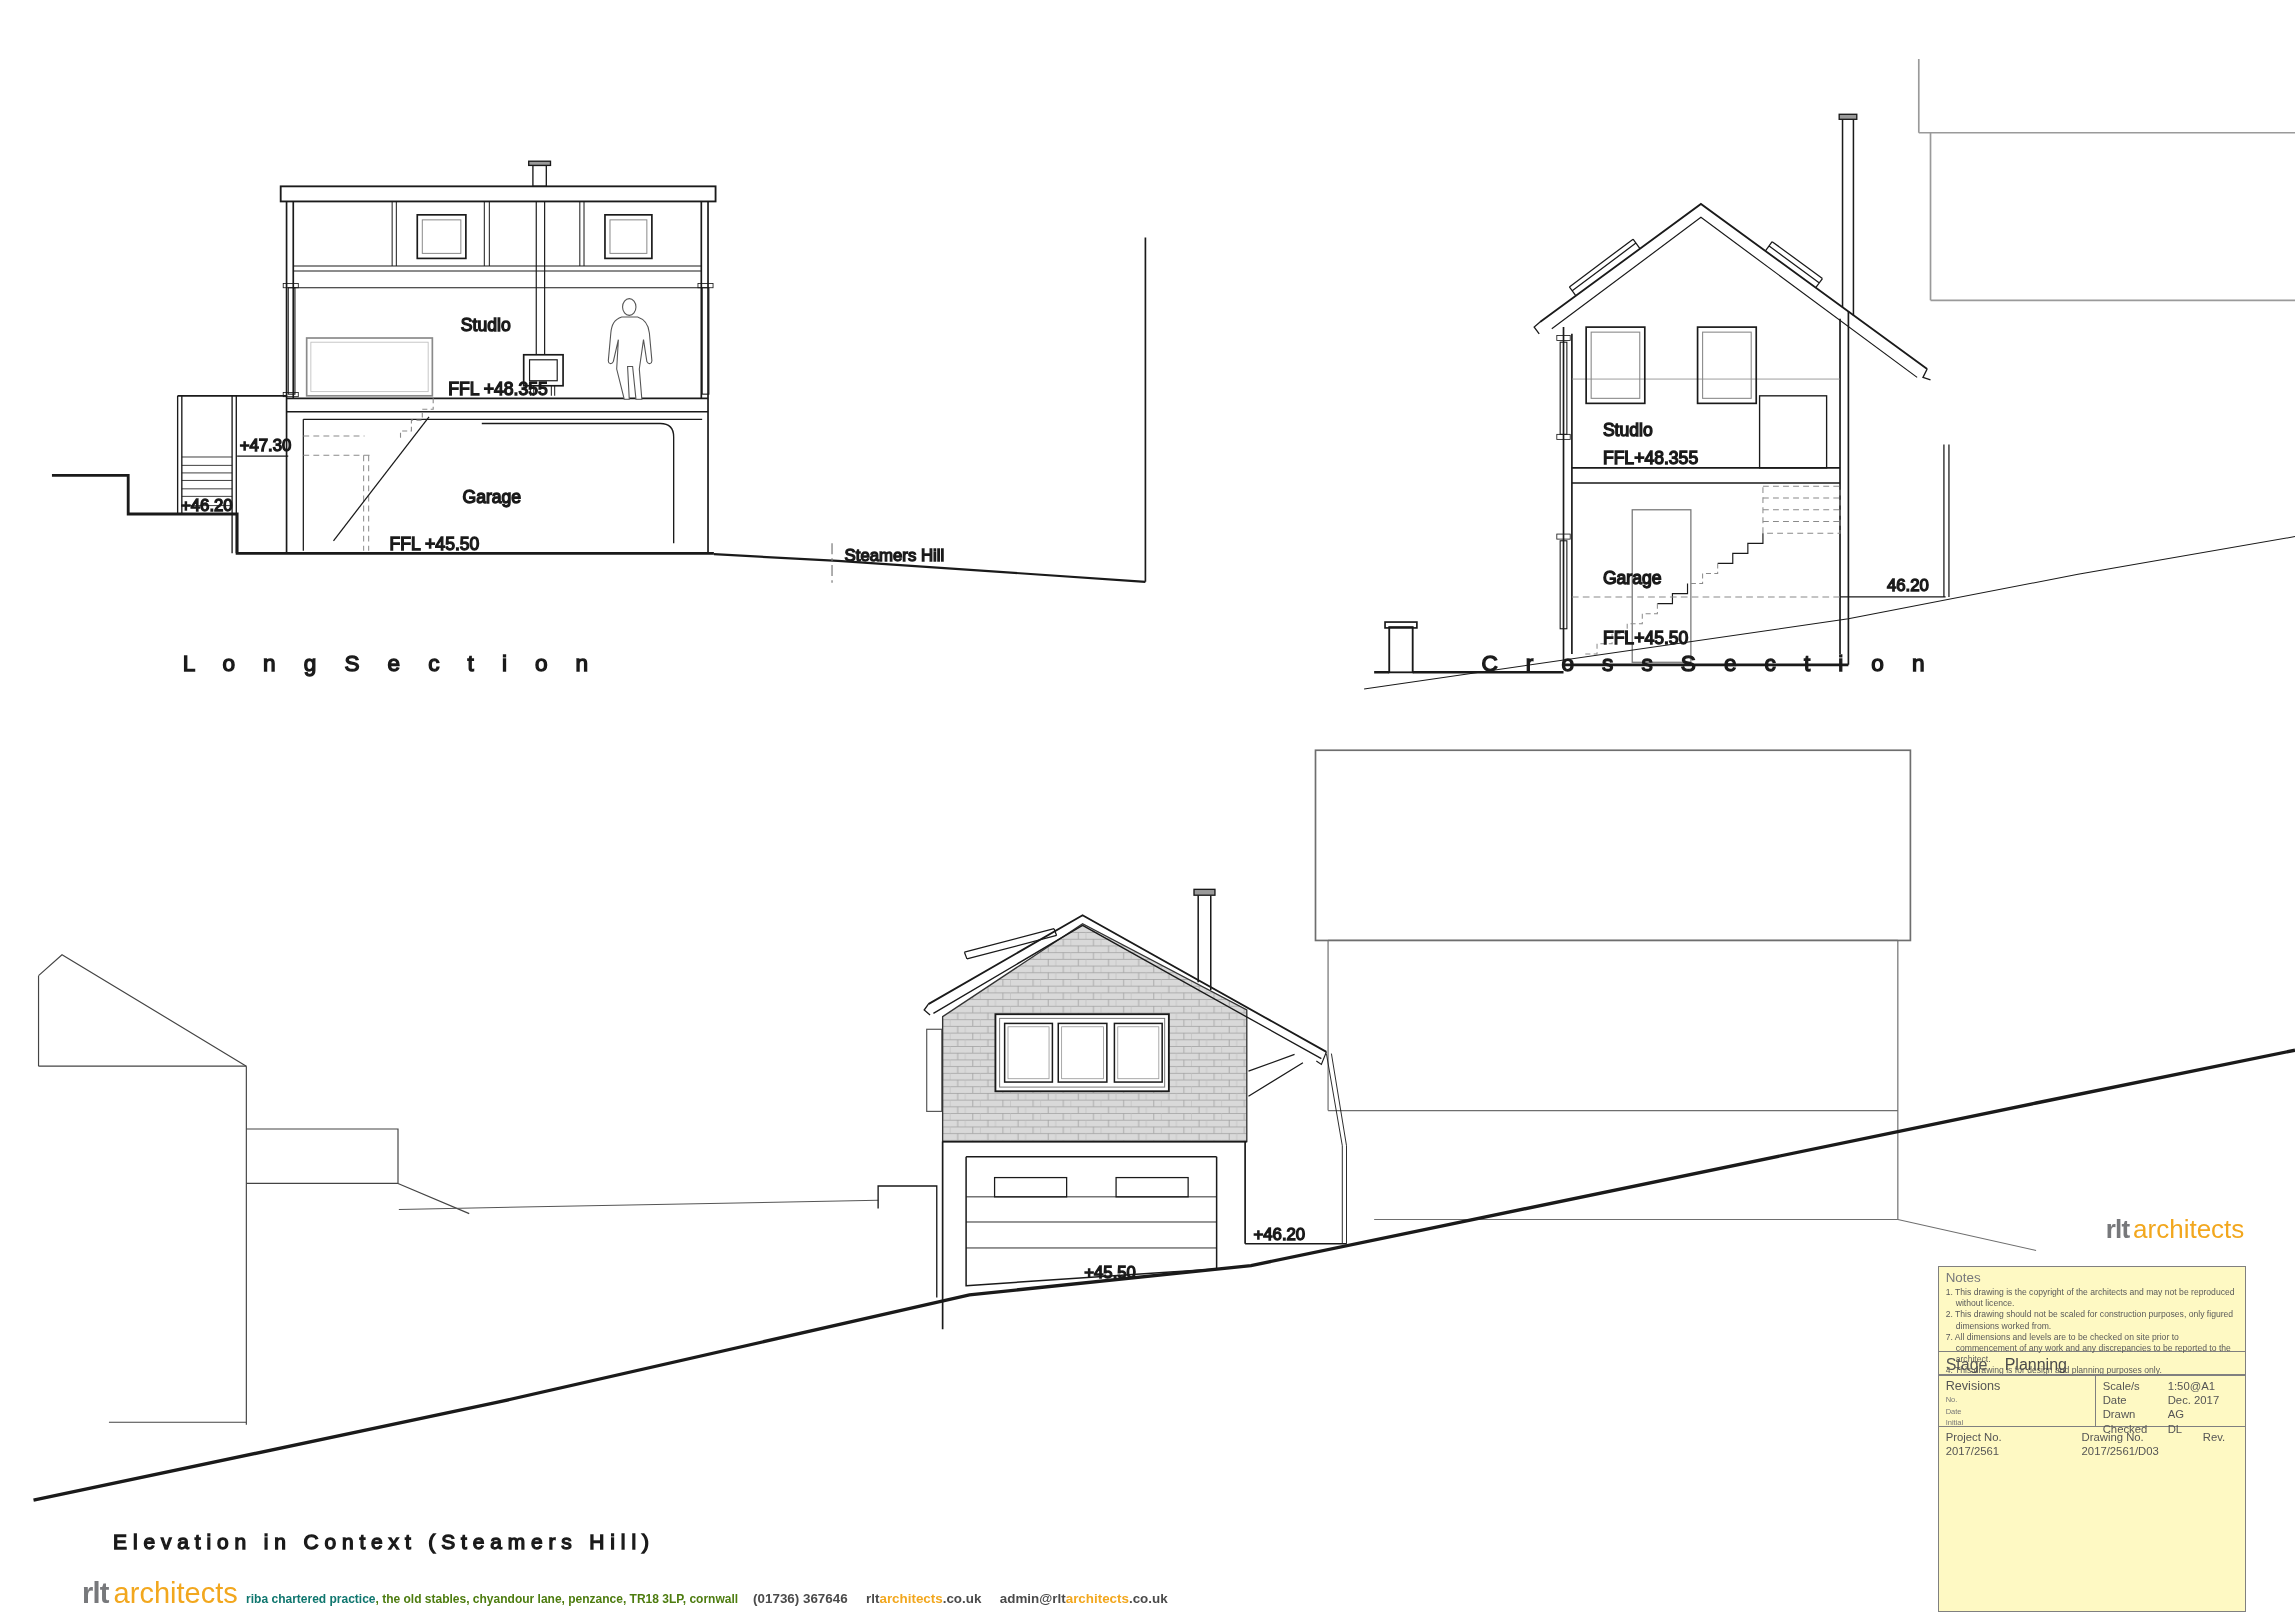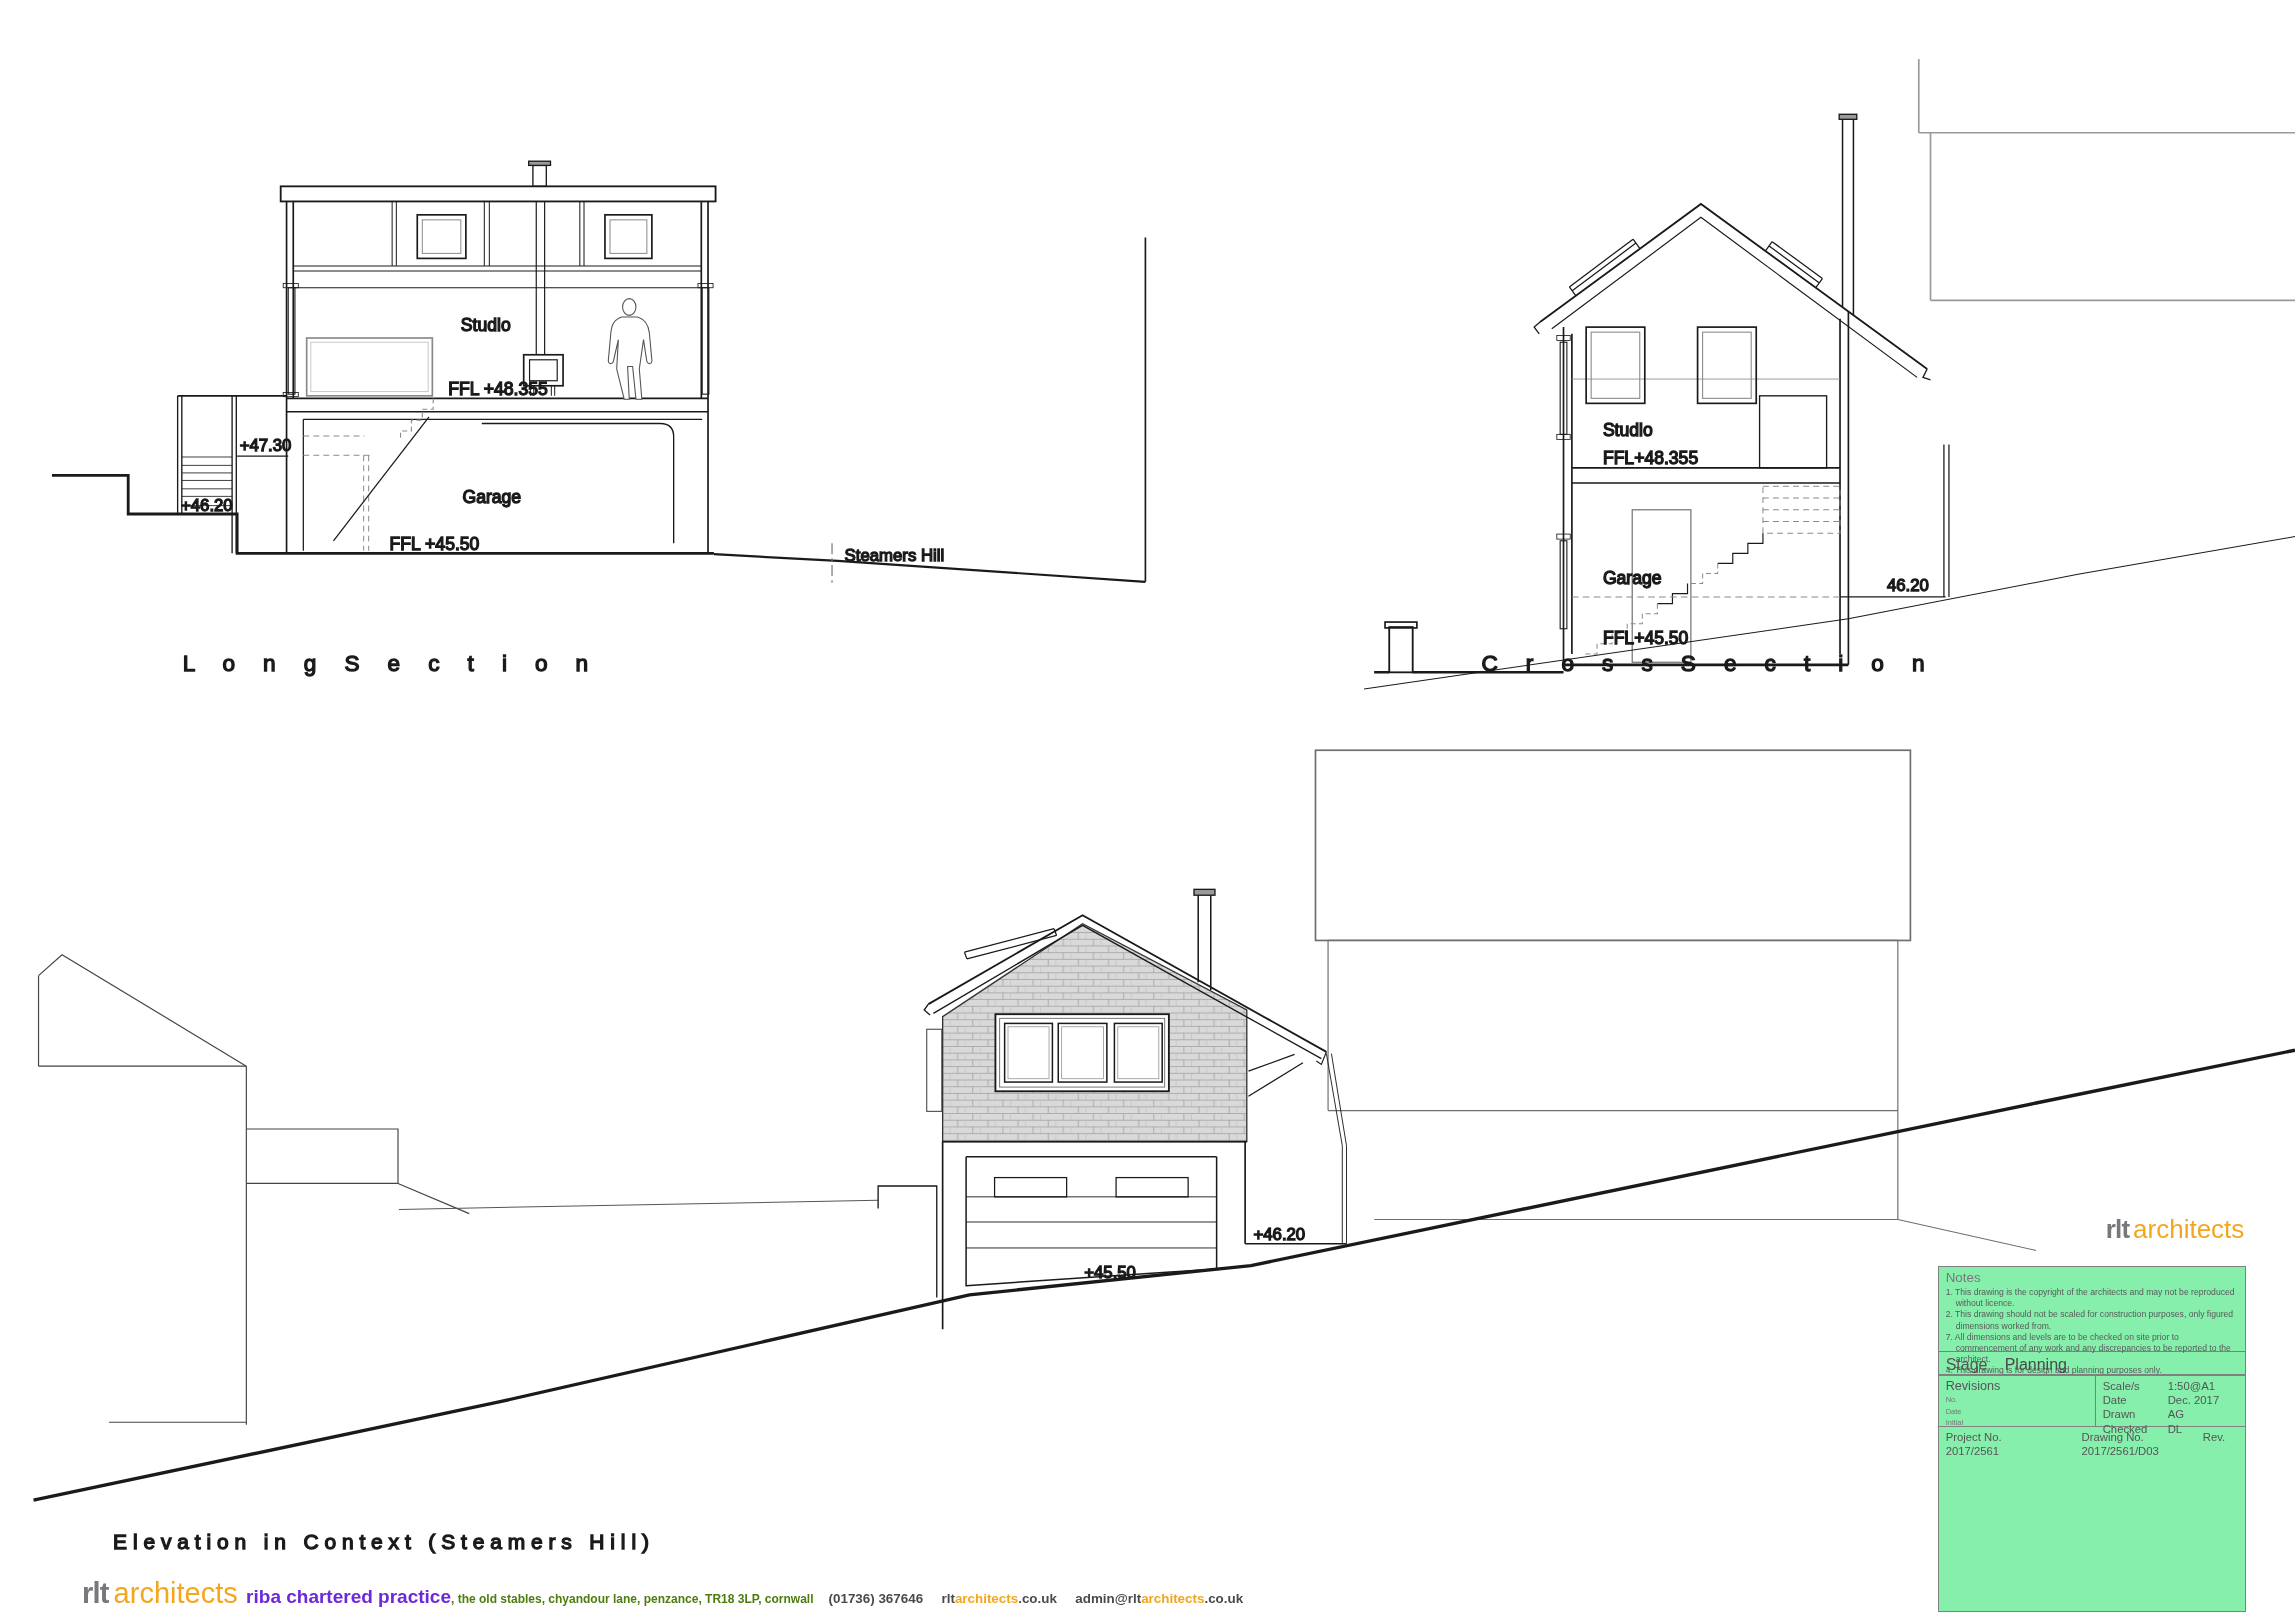--- a/index.html
+++ b/index.html
@@ -9,21 +9,21 @@
   svg .lbl{font-size:21px;}
   svg .lbl-sm{font-size:20px;}
   svg .title-t{font-size:27px;letter-spacing:13px;}
   svg .title-e{font-size:25px;letter-spacing:7px;}
 
   
   .tb{position:absolute;left:1938px;top:1217px;width:308px;}
   .tb-logo{text-align:right;padding-right:1.7px;white-space:nowrap;line-height:25px;margin-bottom:20px;}
   .tb-logo .rlt{font-size:26px;font-weight:bold;color:#77787B;letter-spacing:-0.8px;}
   .tb-logo .arch{font-size:26px;font-weight:300;color:#F2A71E;letter-spacing:0px;}
-  .tb-box{border:1.7px solid #808080;height:346px;box-sizing:border-box;display:flex;flex-direction:column;background:#86efac;}
+  .tb-box{border:1.7px solid #808080;height:346px;box-sizing:border-box;display:flex;flex-direction:column;background:#fef9c3;}
   .tb-notes{border-bottom:1.7px solid #808080;padding:3.4px 6.7px 1.7px 6.7px;height:85px;box-sizing:border-box;}
   .tb-notes .h{font-size:13.4px;color:#77787B;margin-bottom:1.7px;}
   .tb-note{font-size:8.6px;color:#5a5a5a;line-height:1.3;padding-left:10px;text-indent:-10px;}
   .tb-row{border-bottom:1.7px solid #808080;padding:4.2px 6.7px;height:22.6px;box-sizing:border-box;display:flex;}
   .tb-cpt{flex:1;padding:6.7px 6.7px;display:flex;flex-direction:column;gap:9.2px;}
   .fl{display:flex;font-size:16px;color:#555;}
   .fl .l{width:59px;flex:none;}
   .fl .v{color:#4a4a4a;}
   .tb-rev{border-top:1.7px solid #808080;border-bottom:1.7px solid #808080;height:52px;box-sizing:border-box;display:flex;}
   .tb-rev .left{flex:1;border-right:1.7px solid #808080;padding:3.4px 6.7px;}
@@ -35,21 +35,21 @@
   .tb-num{height:40px;box-sizing:border-box;display:flex;padding:3.4px 6.7px;font-size:11.3px;color:#555;gap:44px;}
   .tb-num .cell{display:flex;flex-direction:column;line-height:14.2px;}
   .tb-num .c1{width:101px;}
   .tb-num .c2{flex:1;}
   .tb-num .c3{width:39px;text-align:left;}
 
   
   .footer{position:absolute;left:82px;top:1577px;display:flex;align-items:baseline;white-space:nowrap;}
   .footer .rlt{font-size:29px;font-weight:bold;color:#77787B;letter-spacing:-0.8px;}
   .footer .arch{font-size:29px;font-weight:300;color:#F2A71E;margin-left:5px;}
-  .footer .practice{font-size:19px;font-weight:bold;color:#6d28d9;margin-left:8.4px;}
+  .footer .practice{font-size:12px;font-weight:bold;color:#0f766e;margin-left:8.4px;}
   .footer .addr{font-size:12px;font-weight:bold;color:#4d7c0f;}
   .footer .phone{font-size:13.4px;font-weight:bold;color:#4a4a4a;margin-left:15px;}
   .footer .web{font-size:13.4px;font-weight:bold;color:#4a4a4a;margin-left:18.4px;}
   .footer .web .o{color:#F2A71E;}
   .footer .email{font-size:13.4px;font-weight:bold;color:#4a4a4a;margin-left:18.4px;}
   .footer .email .o{color:#F2A71E;}
 </style>
 </head>
 <body>
 

